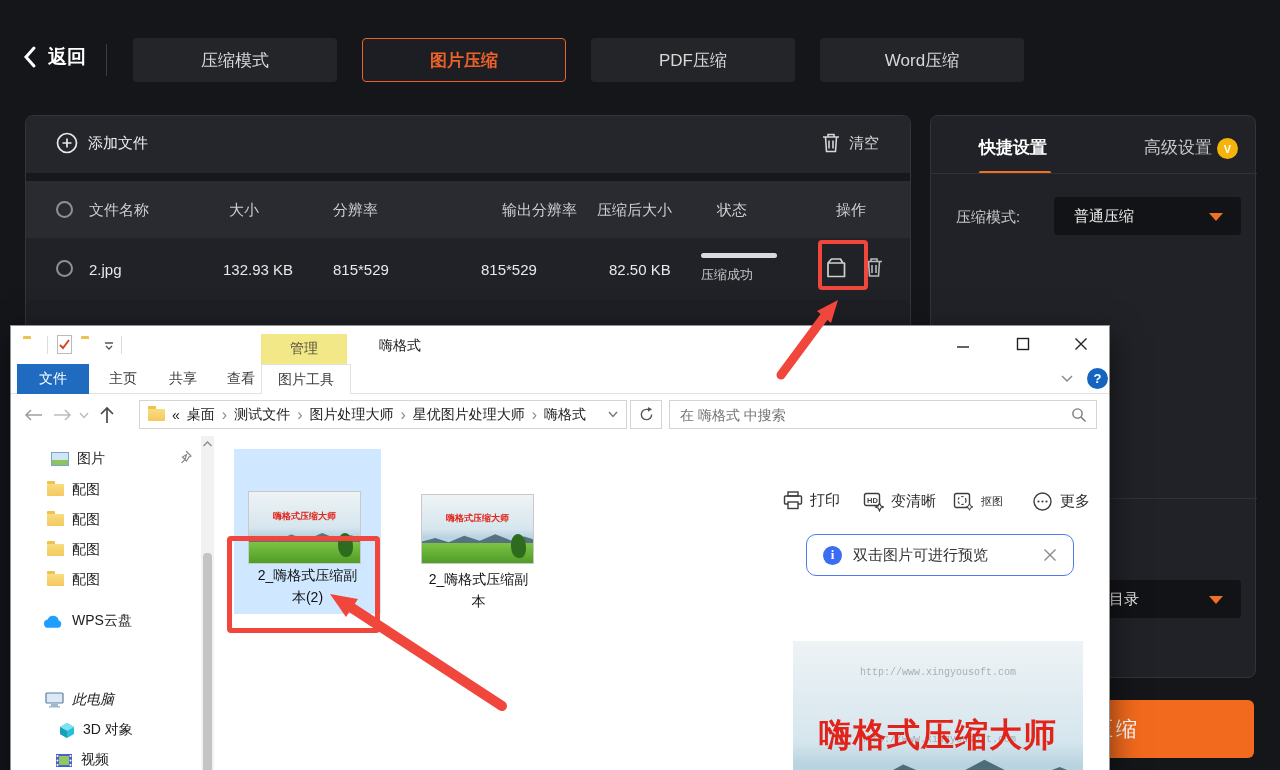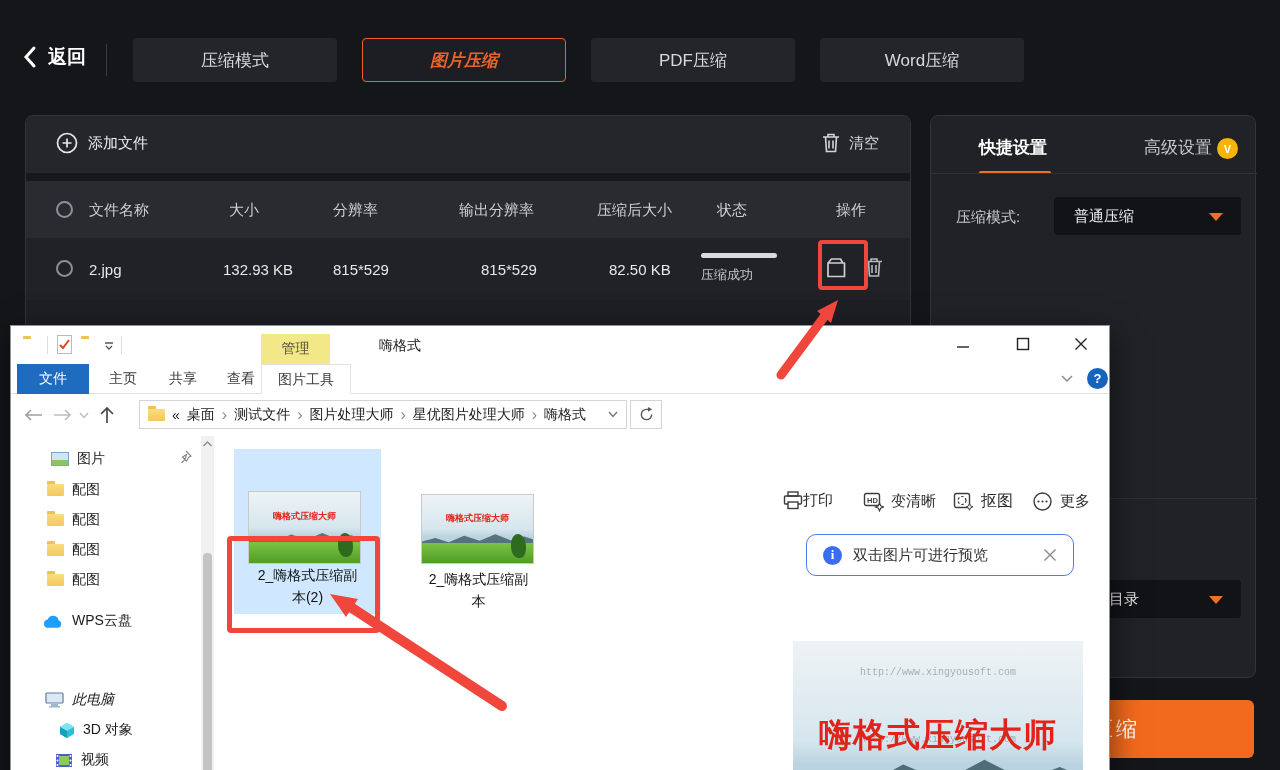--- a/index.html
+++ b/index.html
@@ -4,21 +4,21 @@
 <style>
   * { margin:0; padding:0; box-sizing:border-box; }
   html,body { width:1280px; height:770px; }
   body { font-family:"Liberation Sans","DejaVu Sans",sans-serif; }
   .stage { position:relative; width:1280px; height:770px; background:#15161a; overflow:hidden; }
   .abs { position:absolute; }
 
   
   .top-tab { position:absolute; top:38px; height:44px; width:204px; background:#232529; border-radius:4px;
              color:#d8d8d8; font-size:17px; display:flex; align-items:center; justify-content:center; }
-  .top-tab.active { background:#1d1e23; border:1px solid #ea6229; color:#ea6229; font-weight:bold;font-style:italic; }
+  .top-tab.active { background:#1d1e23; border:1px solid #ea6229; color:#ea6229; font-weight:bold; }
   .card { position:absolute; background:#1d1f24; border:1px solid #32343a; border-radius:8px; }
   .strip { position:absolute; left:0; right:0; }
   .col-label { position:absolute; color:#cfcfcf; font-size:15px; top:20px; }
   .cell { position:absolute; color:#e8e8e8; font-size:15px; top:23px; }
   .circle-cb { position:absolute; width:17px; height:17px; border:2px solid #8d9097; border-radius:50%; }
   .drop { position:absolute; background:#121317; border-radius:4px; height:38px; }
   .drop .val { position:absolute; top:10px; font-size:15px; color:#e9e9e9; }
   .caret { position:absolute; right:18px; top:16px; width:0; height:0;
            border-left:7px solid transparent; border-right:7px solid transparent; border-top:8px solid #ee7222; }
 
@@ -87,21 +87,21 @@
             </svg>
           <span style="color:#d5d5d5;font-size:15px;">清空</span>
         </div>
       </div>
       <div class="strip" style="top:57px;height:8px;background:#17181c;"></div>
       <div class="strip" style="top:65px;height:57px;background:#292b31;">
         <span class="circle-cb" style="left:30px;top:20px;"></span>
         <span class="col-label" style="left:63px;">文件名称</span>
         <span class="col-label" style="left:203px;">大小</span>
         <span class="col-label" style="left:307px;">分辨率</span>
-        <span class="col-label" style="left:433px;font-family:Liberation Serif, serif;">输出分辨率</span>
+        <span class="col-label" style="left:476px;font-family:Liberation Serif, serif;">输出分辨率</span>
         <span class="col-label" style="left:571px;text-align:center;">压缩后大小</span>
         <span class="col-label" style="left:691px;">状态</span>
         <span class="col-label" style="left:810px;">操作</span>
       </div>
       <div class="strip" style="top:122px;height:62px;background:#202227;">
         <span class="circle-cb" style="left:30px;top:22px;"></span>
         <span class="cell" style="left:63px;">2.jpg</span>
         <span class="cell" style="left:197px;">132.93 KB</span>
         <span class="cell" style="left:307px;">815*529</span>
         <span class="cell" style="left:455px;">815*529</span>
@@ -153,21 +153,21 @@
         <svg width="13" height="13" viewBox="0 0 13 13" style="margin:2px 0 0 0;">
             <polyline points="2,7 5,10 11,2" fill="none" stroke="#d24726" stroke-width="2"></polyline>
           </svg>
       </span>
       <span class="folder-ico abs" style="left:70px;top:13px;"></span>
       <svg class="abs" width="10" height="10" viewBox="0 0 10 10" style="left:93px;top:15px;">
           <path d="M1 2h8M2 5l3 3 3-3" fill="none" stroke="#555" stroke-width="1.3"></path>
         </svg>
       <span class="abs" style="left:110px;top:10px;width:1px;height:18px;background:#dcdcdc;"></span>
 
-      <div class="abs" style="left:250px;top:8px;width:69px;height:30px;background:#f2e887;display:flex;align-items:center;justify-content:center;font-size:14px;color:#56503c;">管理</div>
+      <div class="abs" style="left:250px;top:8px;width:86px;height:30px;background:#f2e887;display:flex;align-items:center;justify-content:center;font-size:14px;color:#56503c;">管理</div>
       <span class="abs etext" style="left:368px;top:11px;font-size:14px;">嗨格式</span>
 
       <svg class="abs" width="14" height="14" viewBox="0 0 14 14" style="left:945px;top:13px;cursor:pointer;">
           <line x1="1" y1="8" x2="13" y2="8" stroke="#222" stroke-width="1.4"></line>
         </svg>
       <svg class="abs" width="14" height="14" viewBox="0 0 14 14" style="left:1005px;top:11px;cursor:pointer;">
           <rect x="1.5" y="1.5" width="11" height="11" fill="none" stroke="#222" stroke-width="1.4"></rect>
         </svg>
       <svg class="abs" width="14" height="14" viewBox="0 0 14 14" style="left:1063px;top:11px;cursor:pointer;">
           <path d="M1.5 1.5l11 11M12.5 1.5l-11 11" stroke="#222" stroke-width="1.4"></path>
@@ -214,20 +214,27 @@
         <svg width="10" height="7" viewBox="0 0 10 7" style="margin-left:auto;flex:none;">
             <polyline points="1,1 5,5.5 9,1" fill="none" stroke="#777" stroke-width="1.4"></polyline>
           </svg>
       </div>
       <div class="ebox" style="left:619px;top:6px;width:32px;display:flex;align-items:center;justify-content:center;cursor:pointer;">
         <svg width="15" height="15" viewBox="0 0 16 16">
             <path d="M13.5 8A5.5 5.5 0 1 1 8 2.5h3" fill="none" stroke="#555" stroke-width="1.5"></path>
             <polygon points="9.5,0 14,2.5 9.5,5" fill="#555"></polygon>
           </svg>
       </div>
+      <div class="ebox" style="left:658px;top:6px;width:428px;">
+        <input readonly="" style="border: none; outline: none; width: 390px; height: 27px; padding: 0px 10px; font-size: 14px; color: rgb(68, 68, 68); font-family: inherit; background: transparent;" placeholder="在 嗨格式 中搜索">
+        <svg class="abs" width="16" height="16" viewBox="0 0 16 16" style="right:9px;top:6px;">
+            <circle cx="6.5" cy="6.5" r="4.6" fill="none" stroke="#777" stroke-width="1.4"></circle>
+            <line x1="10" y1="10" x2="14.5" y2="14.5" stroke="#777" stroke-width="1.4"></line>
+          </svg>
+      </div>
     </div>
 
     <div class="abs" style="left:0;top:110px;width:1100px;height:350px;background:#fff;">
 
       <div class="side-item" style="left:40px;top:10px;">
         <span class="ic" style="width:18px;height:14px;border:1px solid #7aa5c4;background:linear-gradient(#cfe7f5 55%,#8cc460 55%);"></span>
         <span>图片</span>
       </div>
       <svg class="abs" width="13" height="13" viewBox="0 0 13 13" style="left:168px;top:14px;">
           <path d="M7 1l5 5-2 1-2.5 4L6 9.5 2.5 13M6 9.5L3.5 7l4-2.5z" fill="none" stroke="#8a8a8a" stroke-width="1.2"></path>
@@ -311,21 +318,21 @@
           <div class="tree"></div>
         <div class="cap" style="top:17px;font-size:9px;">嗨格式压缩大师</div>
       </div>
       <div class="abs" style="left:394px;top:132px;width:147px;text-align:center;font-size:14px;line-height:22px;color:#111;">
         <div>2_嗨格式压缩副</div>
           <div>本</div>
       </div>
 
 
       <div class="abs" style="left:760px;top:52px;width:340px;height:32px;background:#fff;">
-        <div class="abs" style="left:12px;top:3px;display:flex;align-items:center;cursor:pointer;">
+        <div class="abs" style="left:12px;top:3px;display:flex;align-items:center;gap:7px;cursor:pointer;">
           <svg width="20" height="19" viewBox="0 0 20 19">
               <rect x="5" y="1" width="10" height="4" fill="none" stroke="#3c3c3c" stroke-width="1.4"></rect>
               <rect x="1.5" y="5" width="17" height="8" rx="1" fill="none" stroke="#3c3c3c" stroke-width="1.4"></rect>
               <rect x="5" y="11" width="10" height="6.5" fill="#fff" stroke="#3c3c3c" stroke-width="1.4"></rect>
             </svg>
           <span style="font-size:15px;color:#2c2c2c;">打印</span>
         </div>
         <div class="abs" style="left:92px;top:3px;display:flex;align-items:center;gap:7px;cursor:pointer;">
           <svg width="21" height="21" viewBox="0 0 21 21">
               <rect x="1.5" y="2.5" width="15" height="12" rx="2" fill="none" stroke="#3c3c3c" stroke-width="1.4"></rect>
@@ -333,21 +340,21 @@
               <path d="M16.5 12l1.2 2.8L20.5 16l-2.8 1.2L16.5 20l-1.2-2.8L12.5 16l2.8-1.2z" fill="#fff" stroke="#3c3c3c" stroke-width="1.1"></path>
             </svg>
           <span style="font-size:15px;color:#2c2c2c;">变清晰</span>
         </div>
         <div class="abs" style="left:182px;top:3px;display:flex;align-items:center;gap:7px;cursor:pointer;">
           <svg width="21" height="21" viewBox="0 0 21 21">
               <rect x="1.5" y="2.5" width="15" height="14" rx="2" fill="none" stroke="#3c3c3c" stroke-width="1.4"></rect>
               <circle cx="9" cy="9.5" r="4" fill="none" stroke="#3c3c3c" stroke-width="1.2" stroke-dasharray="2.4 2"></circle>
               <path d="M16.5 12.5l1 2.4 2.4 1-2.4 1-1 2.4-1-2.4-2.4-1 2.4-1z" fill="#fff" stroke="#3c3c3c" stroke-width="1"></path>
             </svg>
-          <span style="font-size:16px;color:#2c2c2c;">抠图</span>
+          <span style="font-size:11px;color:#2c2c2c;">抠图</span>
         </div>
         <div class="abs" style="left:261px;top:3px;display:flex;align-items:center;gap:7px;cursor:pointer;">
           <svg width="21" height="21" viewBox="0 0 21 21">
               <circle cx="10.5" cy="10.5" r="8.5" fill="none" stroke="#3c3c3c" stroke-width="1.4"></circle>
               <circle cx="6.5" cy="10.5" r="1.1" fill="#3c3c3c"></circle>
               <circle cx="10.5" cy="10.5" r="1.1" fill="#3c3c3c"></circle>
               <circle cx="14.5" cy="10.5" r="1.1" fill="#3c3c3c"></circle>
             </svg>
           <span style="font-size:15px;color:#2c2c2c;">更多</span>
         </div>

